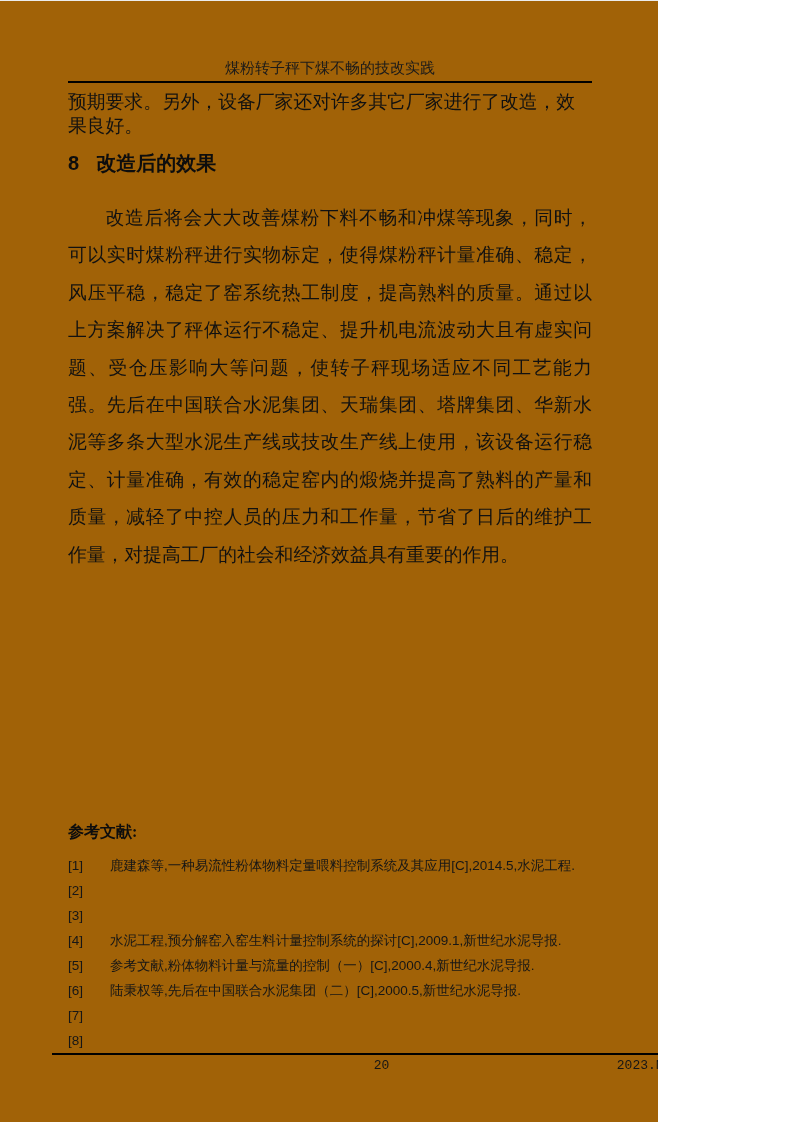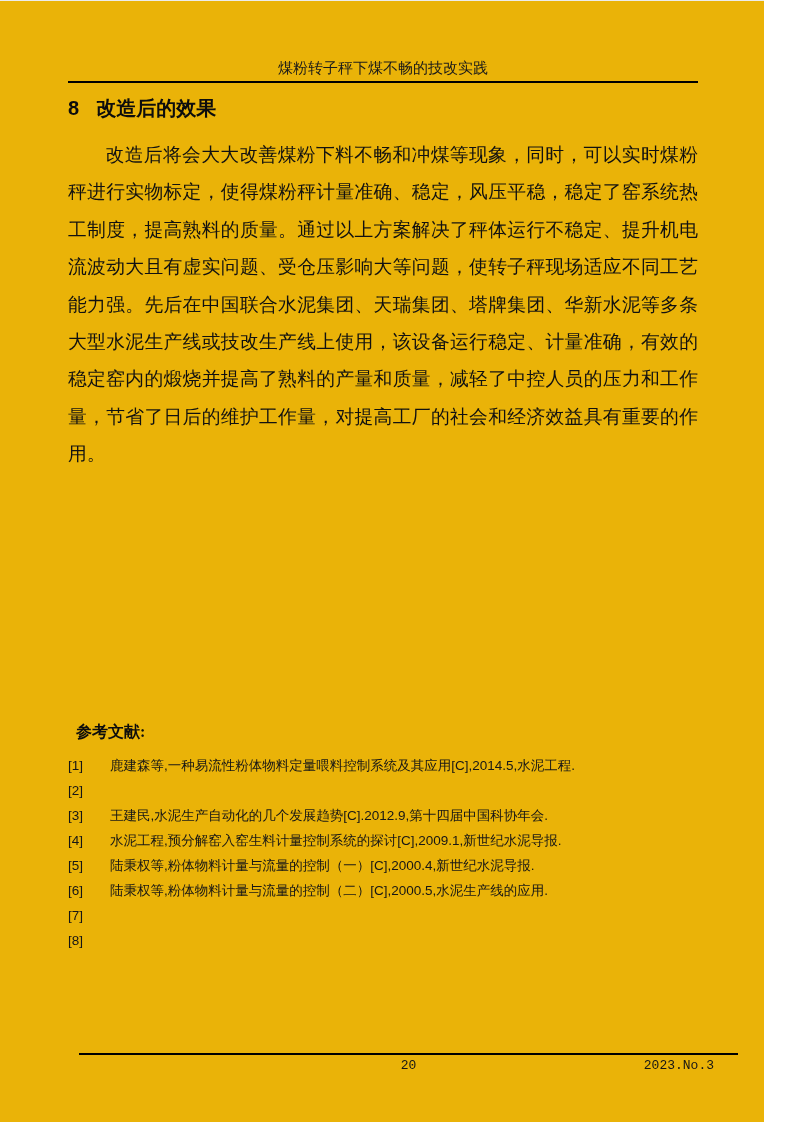--- a/index.html
+++ b/index.html
@@ -2,23 +2,23 @@
 <html lang="zh"><head>
 <meta charset="utf-8">
 <title>Document Page</title>
 <style>
   * { margin: 0; padding: 0; box-sizing: border-box; }
   html, body { background: #ffffff; }
   body { font-family: "Liberation Serif", "DejaVu Serif", serif; color: #141414; }
 
   .page {
     position: relative;
-    width: 764px;
+    width: 658px;
     height: 1122px;
-    background: #eab308;
+    background: #a16207;
     overflow: hidden;
     border-top: 1px solid #ececec;
   }
 
   .content {
     position: relative;
     padding-left: 68px;
     padding-right: 66px; 
   }
 
@@ -50,60 +50,59 @@
     line-height: 30px;
     font-weight: bold;
     font-family: "Liberation Sans", "DejaVu Sans", sans-serif;
     color: #0d0d0d;
     display: flex;
     align-items: baseline;
   }
   .section-heading .sec-num { margin-right: 17px; }
 
   .body-paragraph {
-    margin-top: 13px;
+    margin-top: 21px;
     font-size: 18.8px;
     line-height: 37.4px;
     text-align: justify;
     text-indent: 2em;
     color: #111111;
     letter-spacing: 0;
   }
 
   .references {
     margin-top: 0;
     width: 692px; 
   }
 
   .ref-heading {
     margin-top: 248px;
     font-size: 16px;
     line-height: 22px;
     font-weight: bold;
     color: #0d0d0d;
     font-family: "Liberation Serif", "DejaVu Serif", serif;
-    margin-left: 8px;
   }
 
   .ref-list { margin-top: 10px; }
 
   .ref-item {
     display: flex;
     font-family: "Liberation Sans", "DejaVu Sans", sans-serif;
     font-size: 13.5px;
     line-height: 25px;
     color: #161616;
     white-space: nowrap;
   }
   .ref-marker { flex: none; width: 26px; }
   .ref-text { flex: none; margin-left: 16px; }
 
   .footer {
     position: absolute;
-    left: 79px;
+    left: 52px;
     top: 1052px;
     width: 659px;
     font-family: Liberation Mono, monospace;
     font-size: 13px;
     color: #161616;
   }
   .footer-rule { border-top: 2px solid #000000; height: 0; }
   .footer .page-number {
     position: absolute;
     left: 50%;
@@ -121,20 +120,21 @@
 
 <div class="page">
   <div class="content">
 
     <div class="running-header">
       <span>煤粉转子秤下煤不畅的技改实践</span>
     </div>
 
     <div class="header-rule"></div>
 
+    <p class="carryover">预期要求。另外，设备厂家还对许多其它厂家进行了改造，效果良好。</p>
 
     <h2 class="section-heading">
       <span class="sec-num">8</span>
       <span class="sec-title">改造后的效果</span>
     </h2>
 
     <p class="body-paragraph">改造后将会大大改善煤粉下料不畅和冲煤等现象，同时，可以实时煤粉秤进行实物标定，使得煤粉秤计量准确、稳定，风压平稳，稳定了窑系统热工制度，提高熟料的质量。通过以上方案解决了秤体运行不稳定、提升机电流波动大且有虚实问题、受仓压影响大等问题，使转子秤现场适应不同工艺能力强。先后在中国联合水泥集团、天瑞集团、塔牌集团、华新水泥等多条大型水泥生产线或技改生产线上使用，该设备运行稳定、计量准确，有效的稳定窑内的煅烧并提高了熟料的产量和质量，减轻了中控人员的压力和工作量，节省了日后的维护工作量，对提高工厂的社会和经济效益具有重要的作用。</p>
 
     <div class="references">
       <div class="ref-heading">参考文献:</div>
@@ -145,36 +145,35 @@
             <span class="ref-marker">[1]</span>
             <span class="ref-text">鹿建森等,一种易流性粉体物料定量喂料控制系统及其应用[C],2014.5,水泥工程.</span>
           </div>
 
           <div class="ref-item">
             <span class="ref-marker">[2]</span>
           </div>
 
           <div class="ref-item">
             <span class="ref-marker">[3]</span>
-            <span class="ref-text">王建民,水泥生产自动化的几个发展趋势[C].2012.9,第十四届中国科协年会.</span>
           </div>
 
           <div class="ref-item">
             <span class="ref-marker">[4]</span>
             <span class="ref-text">水泥工程,预分解窑入窑生料计量控制系统的探讨[C],2009.1,新世纪水泥导报.</span>
           </div>
 
           <div class="ref-item">
             <span class="ref-marker">[5]</span>
-            <span class="ref-text">陆秉权等,粉体物料计量与流量的控制（一）[C],2000.4,新世纪水泥导报.</span>
+            <span class="ref-text">参考文献,粉体物料计量与流量的控制（一）[C],2000.4,新世纪水泥导报.</span>
           </div>
 
           <div class="ref-item">
             <span class="ref-marker">[6]</span>
-            <span class="ref-text">陆秉权等,粉体物料计量与流量的控制（二）[C],2000.5,水泥生产线的应用.</span>
+            <span class="ref-text">陆秉权等,先后在中国联合水泥集团（二）[C],2000.5,新世纪水泥导报.</span>
           </div>
 
           <div class="ref-item">
             <span class="ref-marker">[7]</span>
           </div>
 
           <div class="ref-item">
             <span class="ref-marker">[8]</span>
           </div>
         </div>

